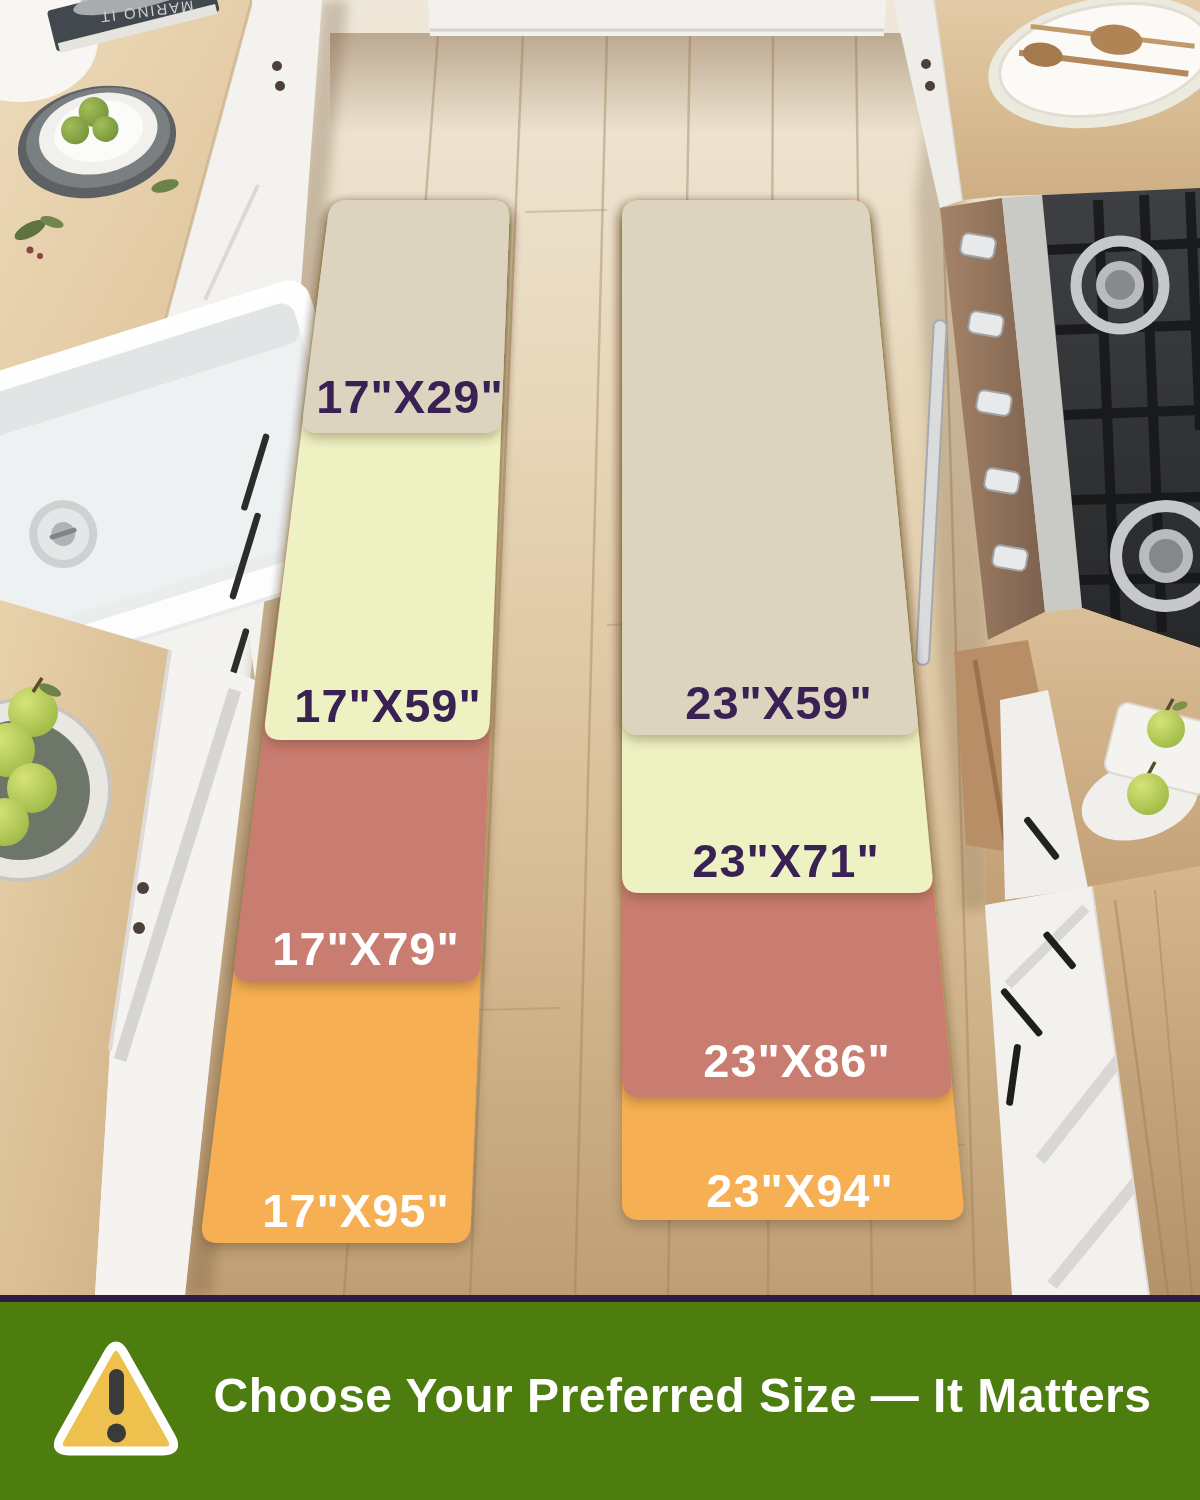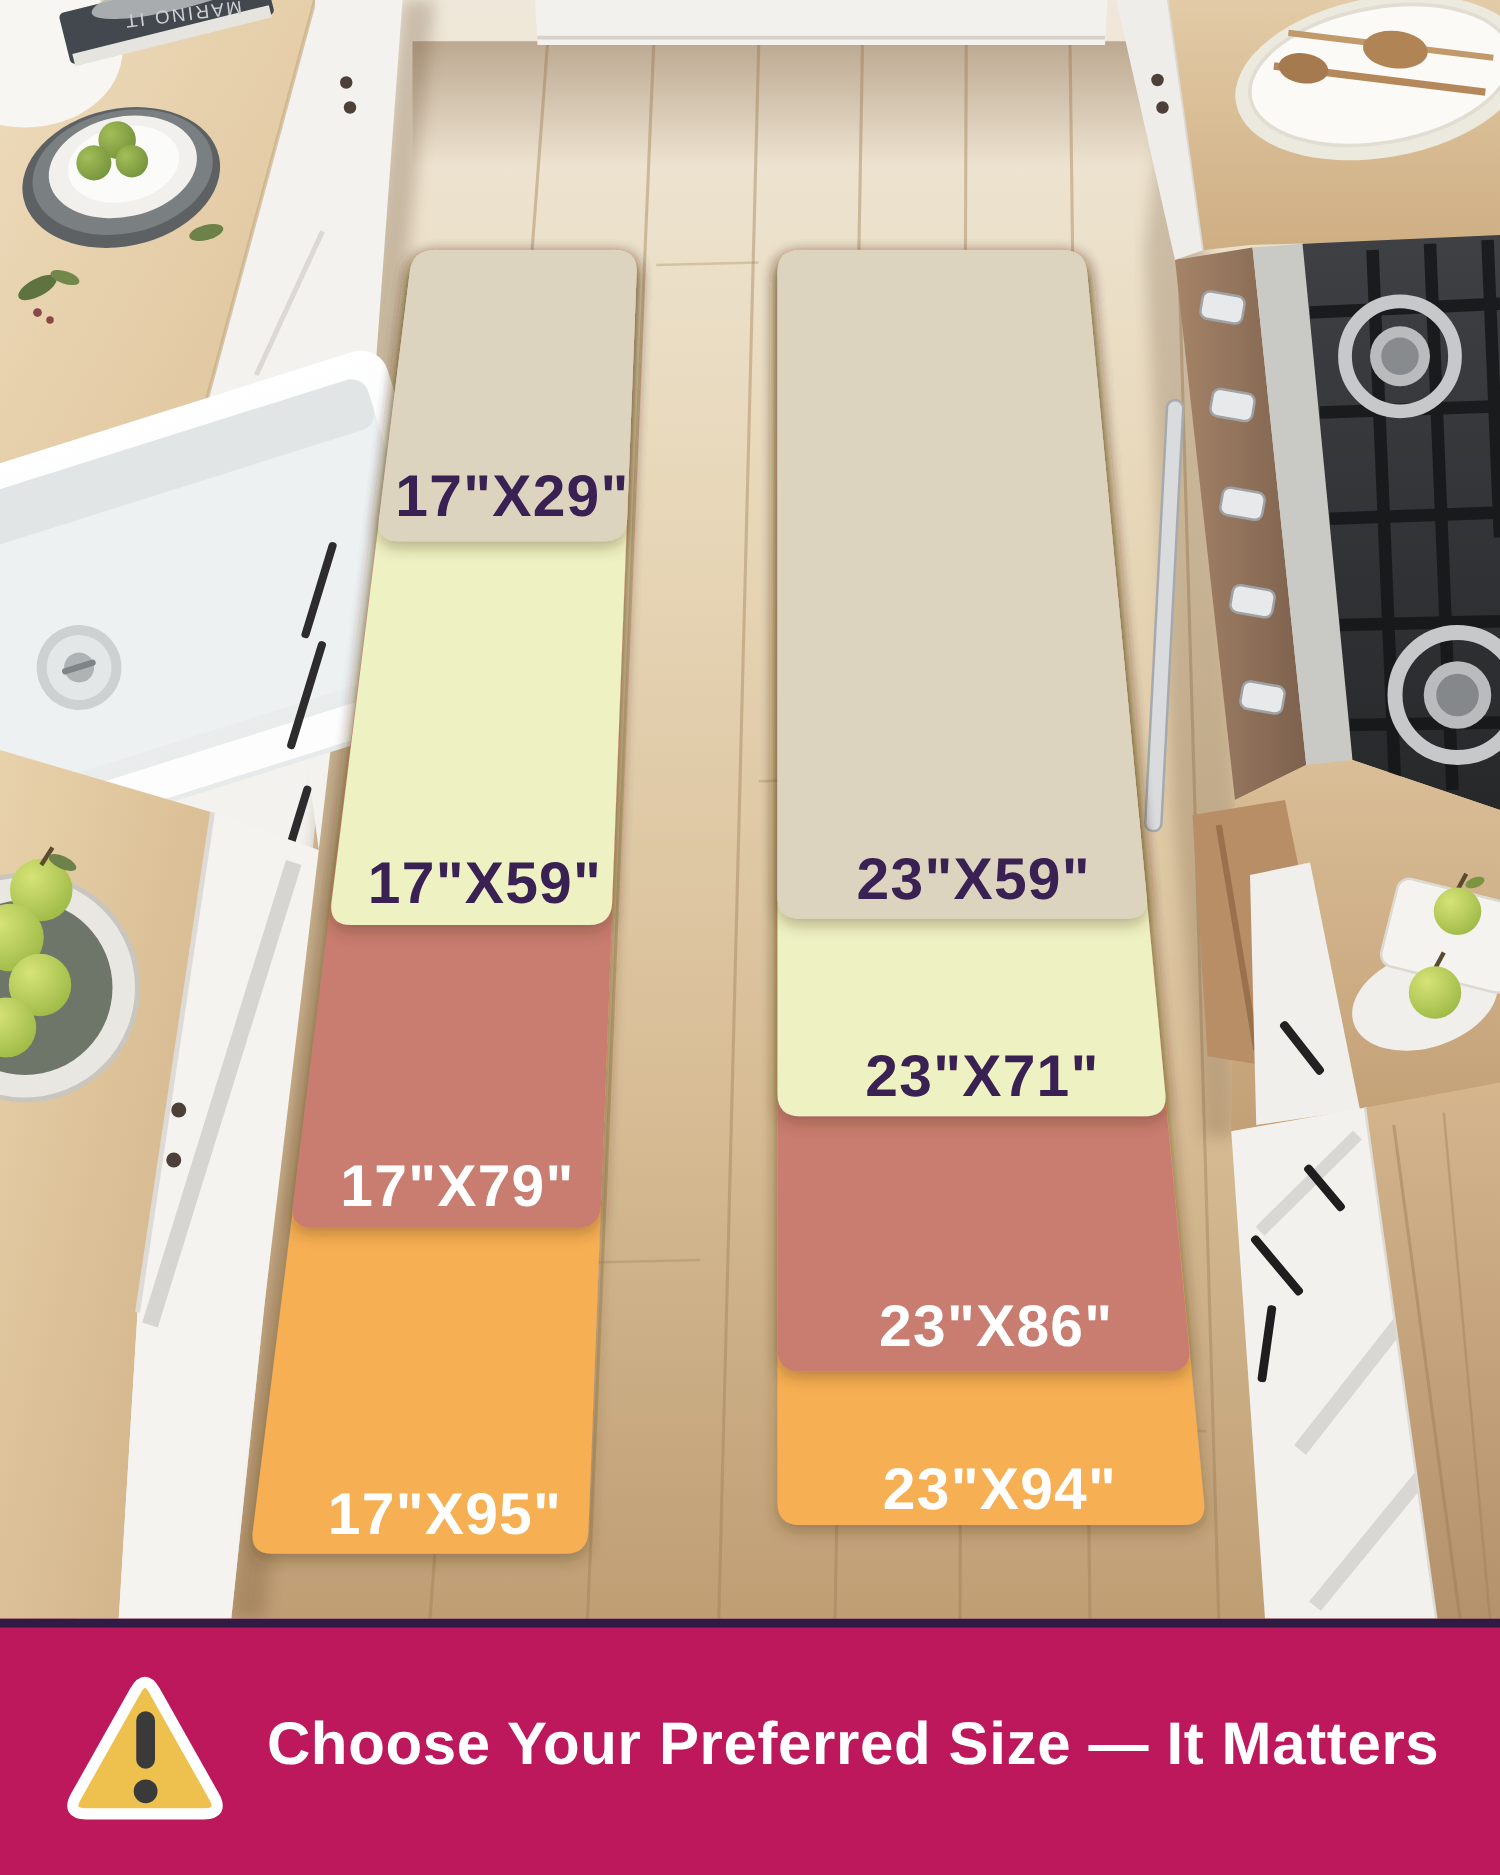--- a/index.html
+++ b/index.html
@@ -297,21 +297,21 @@
 
 <div class="mat-label" style="left: 245px; top: 369px; color: rgb(58, 33, 84);">17"X29"</div>
 <div class="mat-label" style="left: 223px; top: 678px; color: rgb(58, 33, 84);">17"X59"</div>
 <div class="mat-label" style="left: 201px; top: 921px; color: rgb(255, 255, 255);">17"X79"</div>
 <div class="mat-label" style="left: 191px; top: 1183px; color: rgb(255, 255, 255);">17"X95"</div>
 <div class="mat-label" style="left: 614px; top: 675px; color: rgb(58, 33, 84);">23"X59"</div>
 <div class="mat-label" style="left: 621px; top: 833px; color: rgb(58, 33, 84);">23"X71"</div>
 <div class="mat-label" style="left: 632px; top: 1033px; color: rgb(255, 255, 255);">23"X86"</div>
 <div class="mat-label" style="left: 635px; top: 1163px; color: rgb(255, 255, 255);">23"X94"</div>
 
-<div class="banner" style="background: #be185d;">
+<div class="banner" style="background: #4d7c0f;">
   <svg class="warn" viewBox="0 0 145 140">
     <path stroke="#ffffff" stroke-width="9" stroke-linejoin="round" fill="#eec04e" d="M64.2,23.9 Q72,10 79.8,23.9 L127.2,108.1 Q135,122 119.0,122.0 L25.0,122.0 Q9,122 16.8,108.1 Z"></path>
     <rect x="65" y="40" width="15" height="46" rx="7.5" fill="#3a3a3a"></rect>
     <circle cx="72.5" cy="104" r="9.5" fill="#3a3a3a"></circle>
   </svg>
   <div class="banner-text" style="color: rgb(255, 255, 255);">Choose Your Preferred Size — It Matters</div>
 </div>
 
 </div>
 

